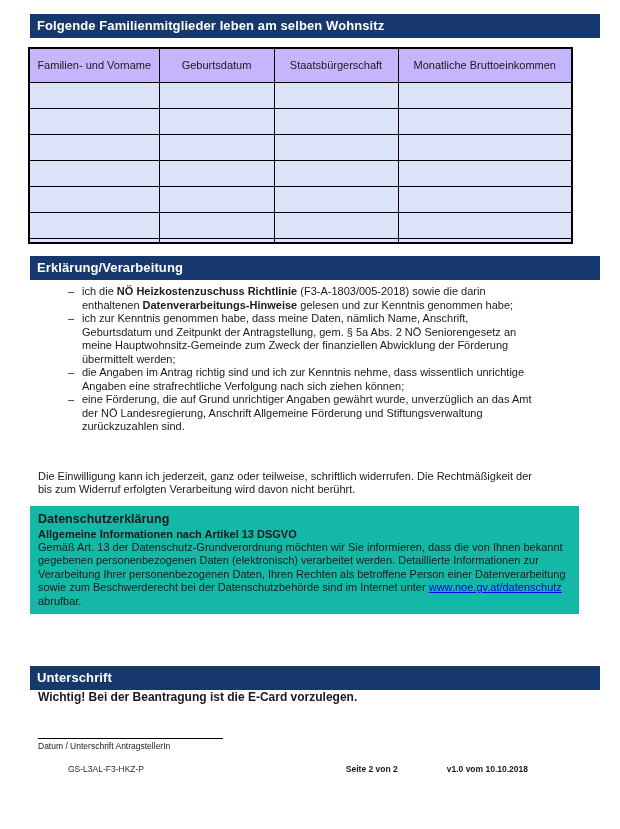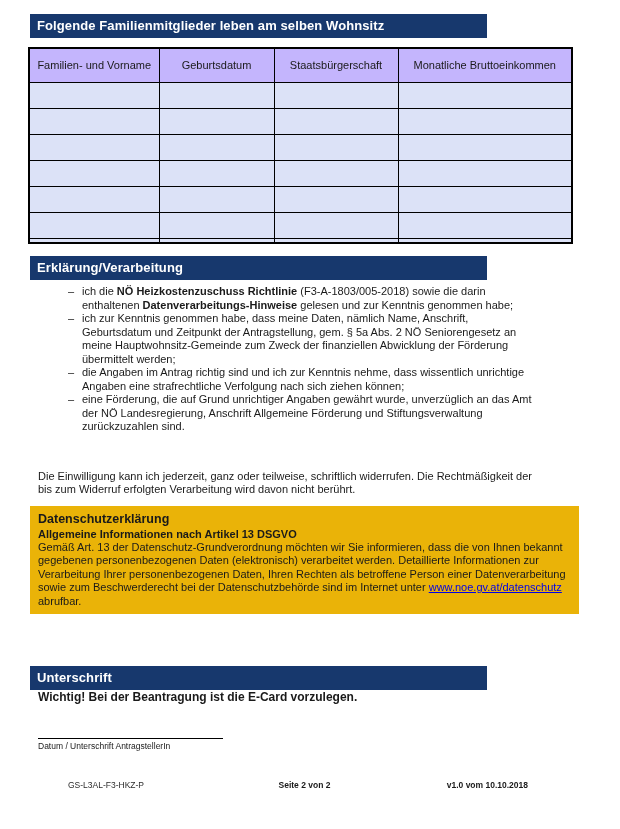--- a/index.html
+++ b/index.html
@@ -9,21 +9,21 @@
     width: 620px;
     height: 829px;
     background: #ffffff;
     font-family: "Liberation Sans", "DejaVu Sans", sans-serif;
     color: #1a1a1a;
     overflow: hidden;
     padding-left: 30px;
     padding-right: 41px;
   }
   .bar {
-    width: 457px;
+    width: 570px;
     height: 24px;
     background: #17386d;
     color: #ffffff;
     font-size: 13px;
     font-weight: bold;
     line-height: 24px;
     padding-left: 7px;
     letter-spacing: 0.1px;
   }
   .bar.first { margin-top: 14px; }
@@ -61,21 +61,21 @@
   .bullet .dash { width: 14px; flex: 0 0 14px; }
   .bullet .btext { flex: 1; }
   b, .bold { font-weight: bold; }
 
   .revocation { margin-top: 36px; font-size: 11px; line-height: 13.5px; padding-left: 8px; padding-right: 30px; }
 
   .bar.b3 { margin-top: 13px; }
   .graybox {
     margin-top: 9px;
     width: 549px;
-    background: #eab308;
+    background: #14b8a6;
     padding: 5px 8px 6px 8px;
     font-size: 11px;
     line-height: 13.5px;
   }
   .graybox .gb-title { font-size: 12.5px; font-weight: bold; line-height: 16px; }
   .graybox .gb-sub { font-weight: bold; line-height: 14px; }
   .link { color: #0000e8; text-decoration: underline; cursor: pointer; }
 
   .bar.b4 { margin-top: 52px; }
   .important { font-size: 12px; font-weight: bold; padding-left: 8px; }
@@ -91,21 +91,21 @@
   .sig-label.dark { color: #1a1a1a; }
 
   .footer {
     margin-top: 13px;
     display: flex;
     width: 549px;
     font-size: 8.5px;
     align-items: baseline;
   }
   .footer .f-left  { width: 33%; padding-left: 38px; color: #2b2b2b; }
-  .footer .f-mid   { width: 34%; text-align: center; font-weight: bold; margin-top: 16px; }
+  .footer .f-mid   { width: 34%; text-align: right; font-weight: bold; }
   .footer .f-right { width: 33%; text-align: center; font-weight: bold; padding-right: 2px; }
 </style>
 </head>
 <body>
 
 <div class="page">
 
   <div class="bar first">Folgende Familienmitglieder leben am selben Wohnsitz</div>
 
   <table class="family">

